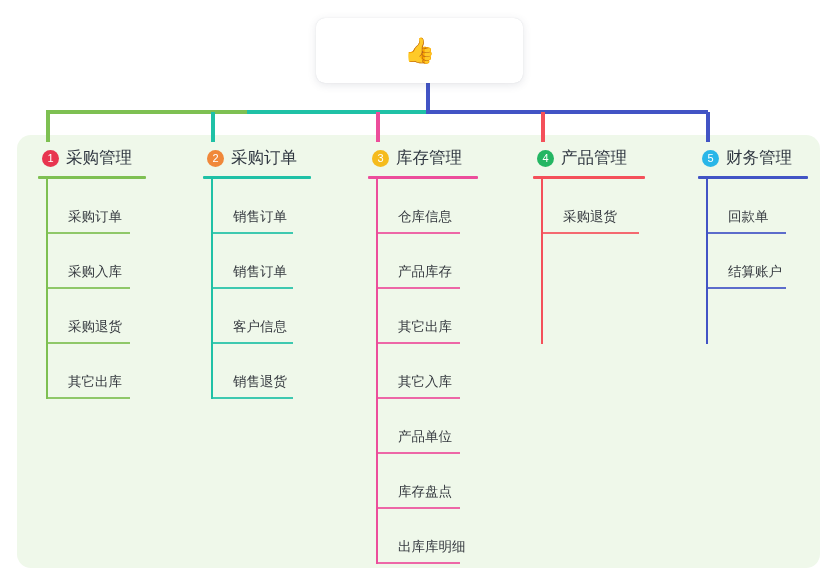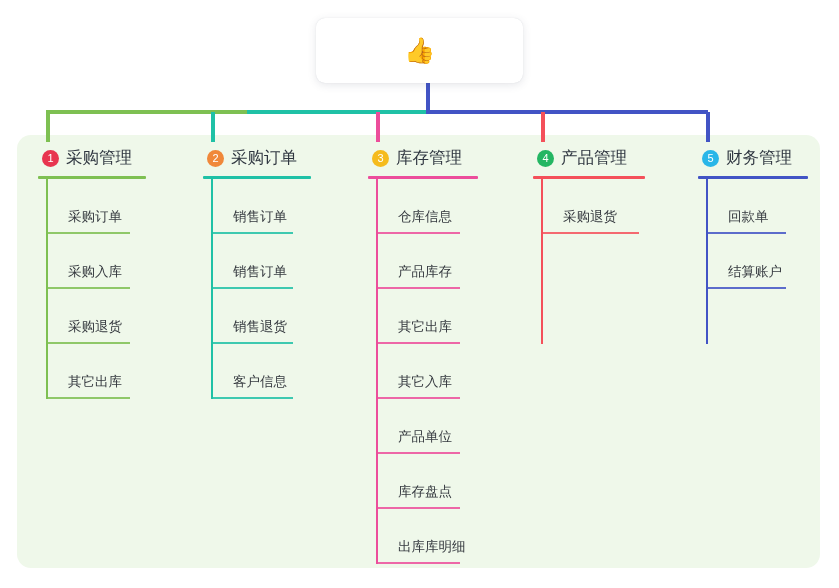--- a/index.html
+++ b/index.html
@@ -204,25 +204,25 @@
         <div class="spine" style="background: rgb(31, 193, 166); height: 220px;"></div>
         <div class="leaf">
           <span class="leaf-label">销售订单</span>
           <div class="leaf-rule" style="background: rgb(31, 193, 166); width: 80px; opacity: 0.85;"></div>
         </div>
         <div class="leaf">
           <span class="leaf-label">销售订单</span>
           <div class="leaf-rule" style="background: rgb(31, 193, 166); width: 80px; opacity: 0.85;"></div>
         </div>
         <div class="leaf">
+          <span class="leaf-label">客户信息</span>
+          <div class="leaf-rule" style="background: rgb(31, 193, 166); width: 80px; opacity: 0.85;"></div>
+        </div>
+        <div class="leaf">
           <span class="leaf-label">销售退货</span>
-          <div class="leaf-rule" style="background: rgb(31, 193, 166); width: 80px; opacity: 0.85;"></div>
-        </div>
-        <div class="leaf">
-          <span class="leaf-label">客户信息</span>
           <div class="leaf-rule" style="background: rgb(31, 193, 166); width: 80px; opacity: 0.85;"></div>
         </div>
       </div>
     </div>
     <div class="column" style="left: 368px; width: 110px;">
       <div class="col-head">
         <span class="badge" style="background: rgb(245, 187, 29);">3</span>
         <span class="col-title">库存管理</span>
       </div>
       <div class="col-rule" style="background: rgb(236, 77, 155); width: 110px;"></div>

